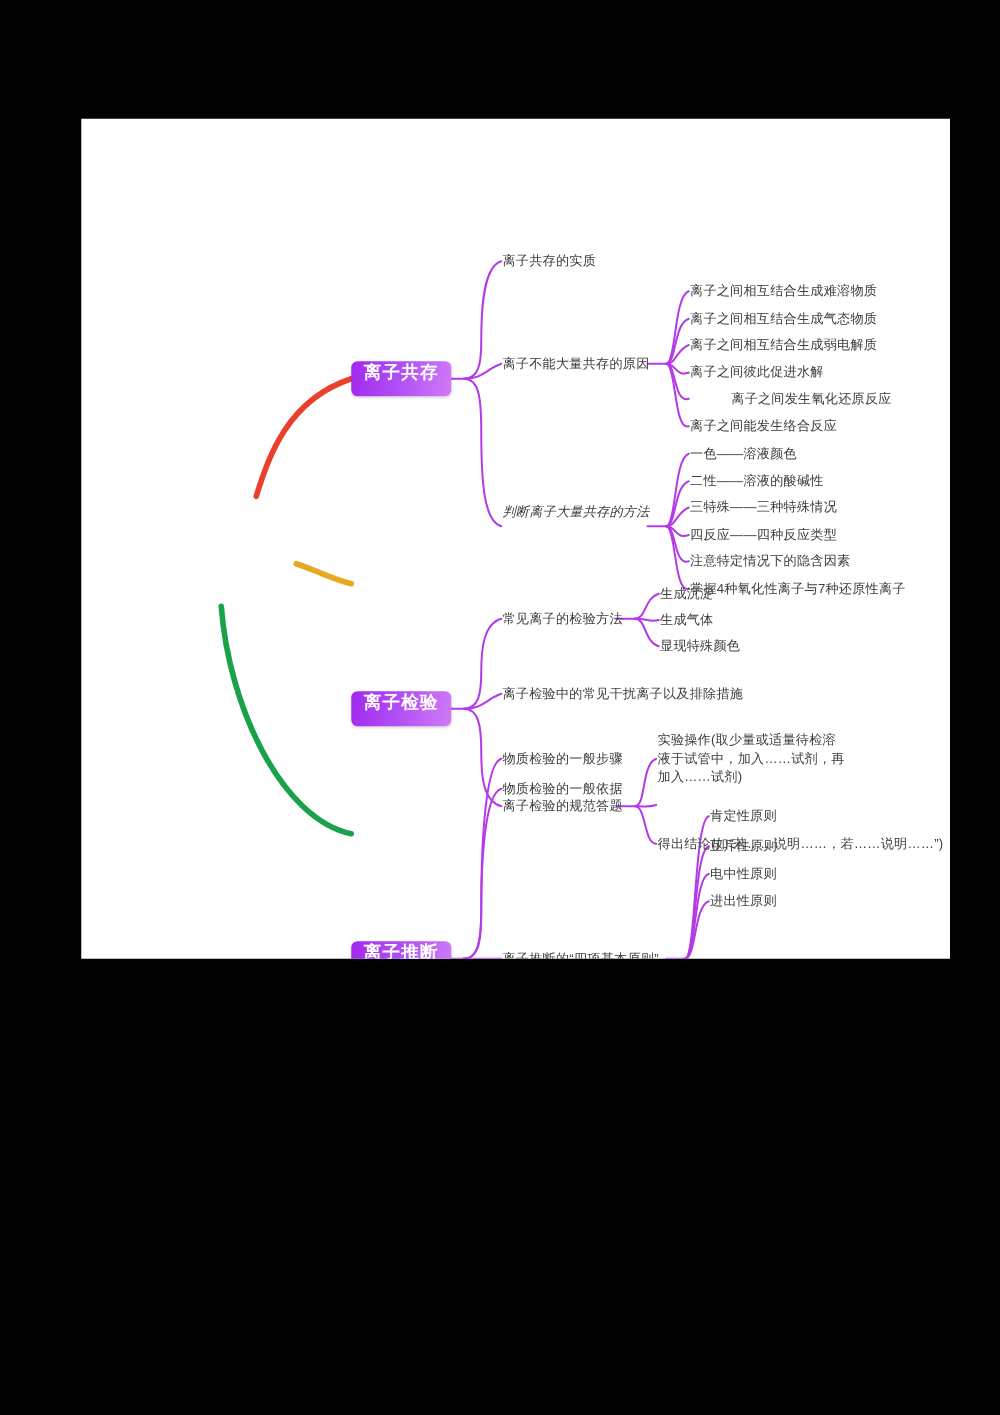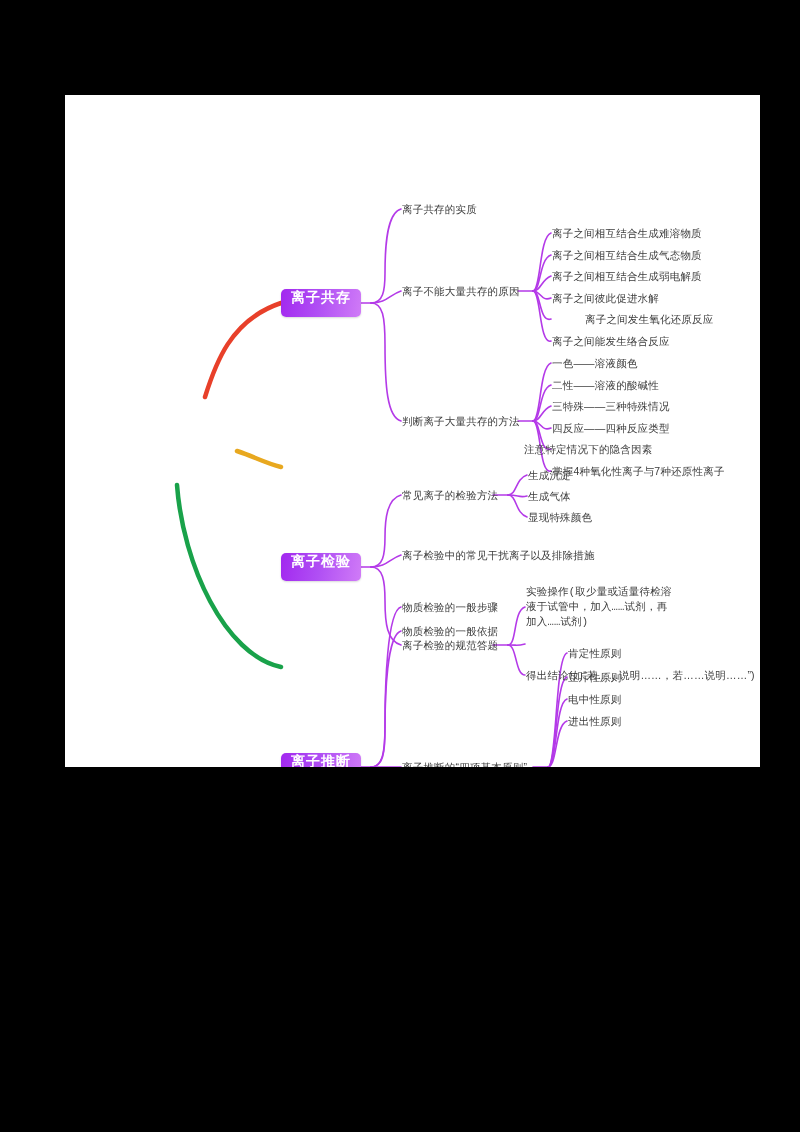--- a/index.html
+++ b/index.html
@@ -129,45 +129,45 @@
   </div>
   <div class="branch-box" id="branch-1">
     <span>离子检验</span>
   </div>
   <div class="branch-box" id="branch-2">
     <span>离子推断</span>
   </div>
 
   <div class="node-text lvl2" style="left:337px;top:107px;">离子共存的实质</div>
   <div class="node-text lvl2" style="left:337px;top:189px;">离子不能大量共存的原因</div>
-  <div class="node-text lvl2" style="left:337px;top:319px;">判断离子大量共存的方法</div>
+  <div class="node-text lvl2" style="left:337px;top:308px;font-style:italic;">判断离子大量共存的方法</div>
 
   <div class="node-text lvl3" style="left:487px;top:131px;">离子之间相互结合生成难溶物质</div>
   <div class="node-text lvl3" style="left:487px;top:153px;">离子之间相互结合生成气态物质</div>
   <div class="node-text lvl3" style="left:487px;top:174px;">离子之间相互结合生成弱电解质</div>
   <div class="node-text lvl3" style="left:487px;top:196px;">离子之间彼此促进水解</div>
   <div class="node-text lvl3" style="left:487px;top:217px;margin-left:33px;">离子之间发生氧化还原反应</div>
   <div class="node-text lvl3" style="left:487px;top:239px;">离子之间能发生络合反应</div>
 
   <div class="node-text lvl3" style="left:487px;top:261px;">一色——溶液颜色</div>
   <div class="node-text lvl3" style="left:487px;top:283px;">二性——溶液的酸碱性</div>
   <div class="node-text lvl3" style="left:487px;top:304px;">三特殊——三种特殊情况</div>
   <div class="node-text lvl3" style="left:487px;top:326px;">四反应——四种反应类型</div>
-  <div class="node-text lvl3" style="left:459px;top:347px;">注意特定情况下的隐含因素</div>
+  <div class="node-text lvl3" style="left:487px;top:347px;">注意特定情况下的隐含因素</div>
   <div class="node-text lvl3" style="left:487px;top:369px;">掌握4种氧化性离子与7种还原性离子</div>
 
   <div class="node-text lvl2" style="left:337px;top:393px;">常见离子的检验方法</div>
   <div class="node-text lvl2" style="left:337px;top:453px;">离子检验中的常见干扰离子以及排除措施</div>
   <div class="node-text lvl2" style="left:337px;top:543px;">离子检验的规范答题</div>
 
   <div class="node-text lvl3" style="left:463px;top:373px;">生成沉淀</div>
   <div class="node-text lvl3" style="left:463px;top:394px;">生成气体</div>
   <div class="node-text lvl3" style="left:463px;top:415px;">显现特殊颜色</div>
 
-  <div class="node-text lvl3" style="left:461px;top:490px;font-family:Liberation Mono, monospace;">实验操作(取少量或适量待检溶
+  <div class="node-text lvl3" style="left:461px;top:490px;">实验操作(取少量或适量待检溶
 液于试管中，加入……试剂，再
 加入……试剂)</div>
   <div class="node-text lvl3" style="left:461px;top:573px;">得出结论(如“若……说明……，若……说明……”)</div>
 
   <div class="node-text lvl2" style="left:337px;top:505px;">物质检验的一般步骤</div>
   <div class="node-text lvl2" style="left:337px;top:529px;">物质检验的一般依据</div>
   <div class="node-text lvl2" style="left:337px;top:665px;">离子推断的“四项基本原则”</div>
 
   <div class="node-text lvl3" style="left:503px;top:551px;">肯定性原则</div>
   <div class="node-text lvl3" style="left:503px;top:575px;">互斥性原则</div>

